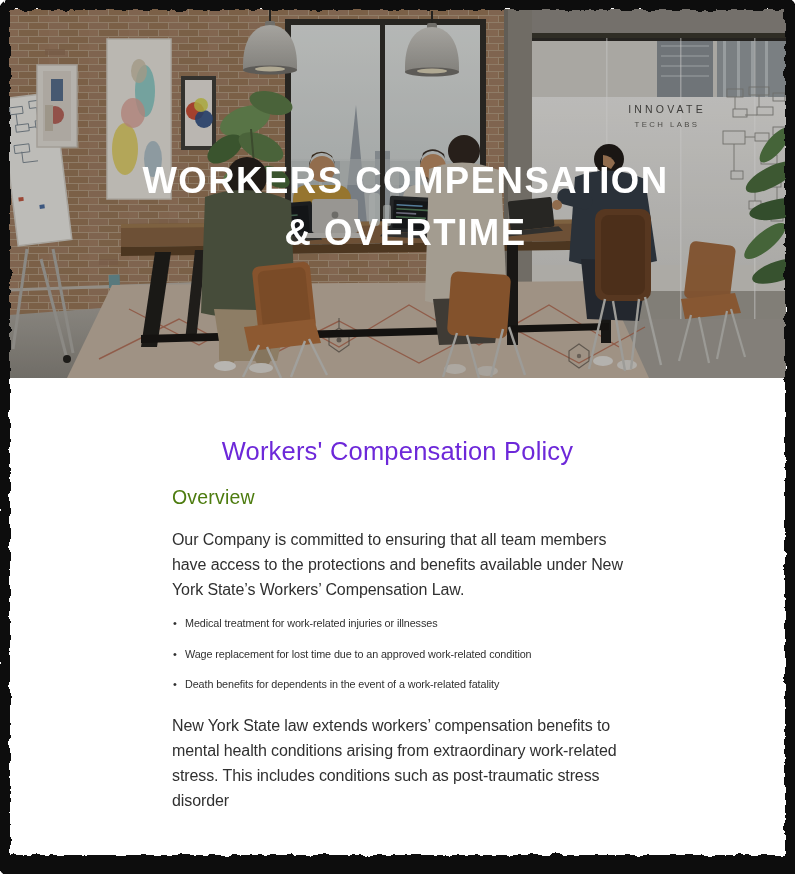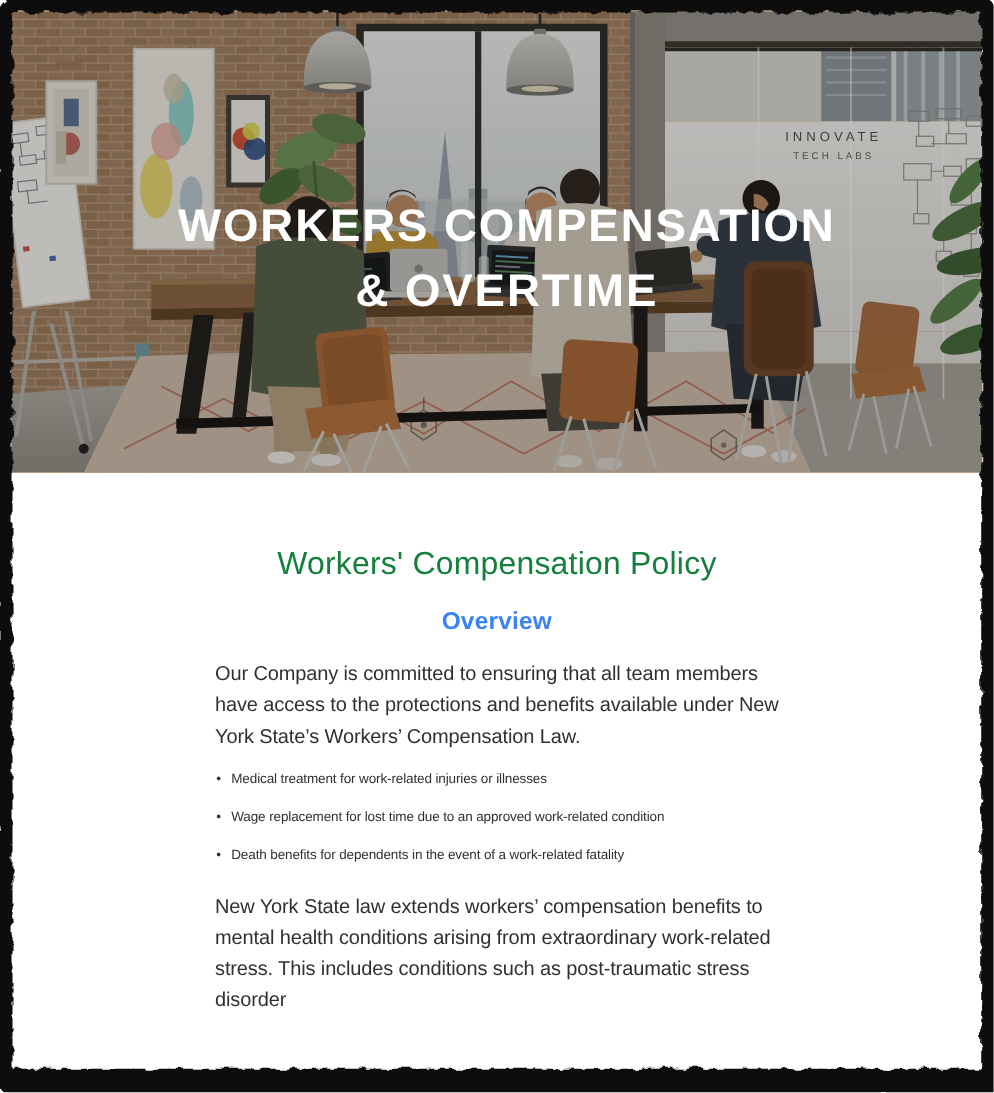--- a/index.html
+++ b/index.html
@@ -6,30 +6,30 @@
   html,body { background:#ffffff; font-family:"Liberation Sans", sans-serif; }
   .viewport { position:relative; width:795px; height:874px; background:#fff; overflow:hidden; }
 
   
   .frame-overlay { position:absolute; inset:-2px; border:12px solid #070707; border-bottom-width:21px;
     border-radius:12px; pointer-events:none; z-index:50; filter:url(#roughEdge); }
 
   .page { position:absolute; left:9px; top:9px; width:777px; height:847px; background:#fff; overflow:hidden; }
 
   
-  .hero { position:relative; width:777px; height:369px; overflow:hidden; background:#a16207; }
+  .hero { position:relative; width:777px; height:369px; overflow:hidden; background:#737373; }
   .hero svg.scene { position:absolute; inset:0; width:100%; height:100%; display:block; }
   .hero-shade { position:absolute; inset:0; background:rgba(18,13,8,0.24); }
   .hero-title { position:absolute; left:16px; right:0; top:146px; text-align:center; color:#ffffff;
     font-size:36.5px; font-weight:bold; letter-spacing:1.5px; line-height:52px; }
 
   
   .doc { padding:58px 163px 0; color:#2e2e2e; }
-  .doc-title { text-align:center; font-size:25.5px; font-weight:400; letter-spacing:0.2px; color:#15803d; line-height:30px; }
-  .doc h2 { text-align:center; font-size:19.5px; font-weight:700; letter-spacing:0.2px; color:#3b82f6;
+  .doc-title { text-align:center; font-size:25.5px; font-weight:400; letter-spacing:0.2px; color:#6d28d9; line-height:30px; }
+  .doc h2 { text-align:left; font-size:19.5px; font-weight:400; letter-spacing:0.2px; color:#4d7c0f;
     line-height:24px; margin-top:18px; margin-bottom:18px; }
   .doc .sec-title-first { margin-top:19px; }
   .doc p { font-size:16px; letter-spacing:-0.1px; line-height:25px; color:#303030; }
   .doc ul { list-style:none; margin:13px 0 20px; }
   .doc li { position:relative; font-size:10.8px; letter-spacing:-0.1px; line-height:17px; color:#303030;
     padding-left:13px; margin-bottom:13.5px; }
   .doc li::before { content:"•"; position:absolute; left:1px; top:0; font-size:11px; color:#303030; }
 
   text.sign1 { font-size:10.5px; letter-spacing:3.2px; fill:#4c4c4a; font-weight:500; }
   text.sign2 { font-size:7.8px; letter-spacing:2.4px; fill:#60605c; }

